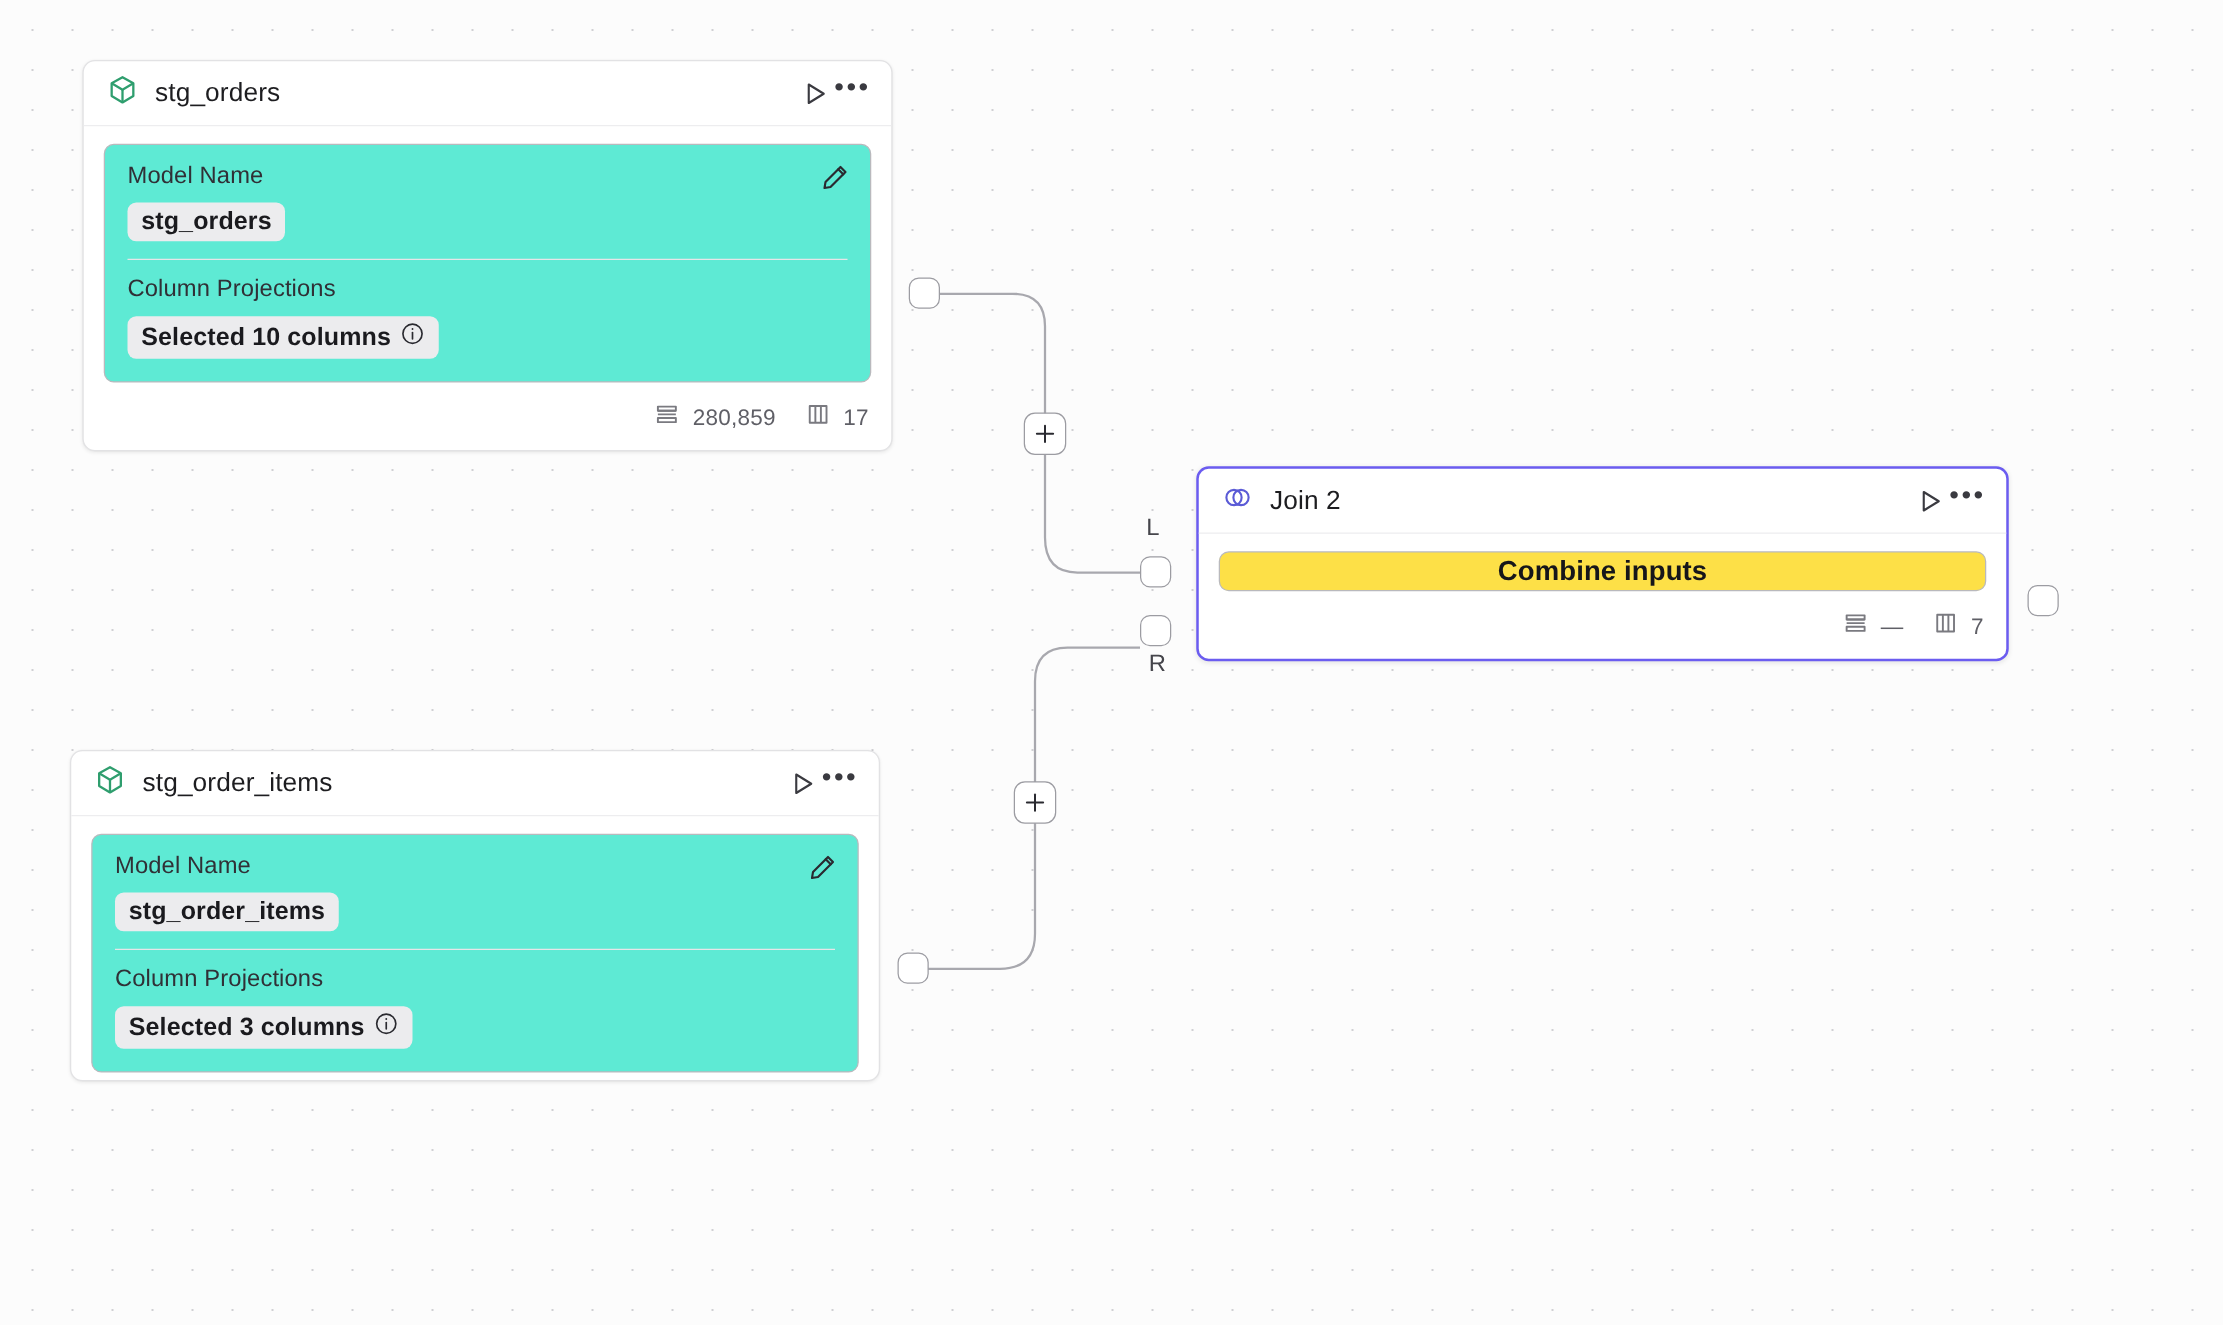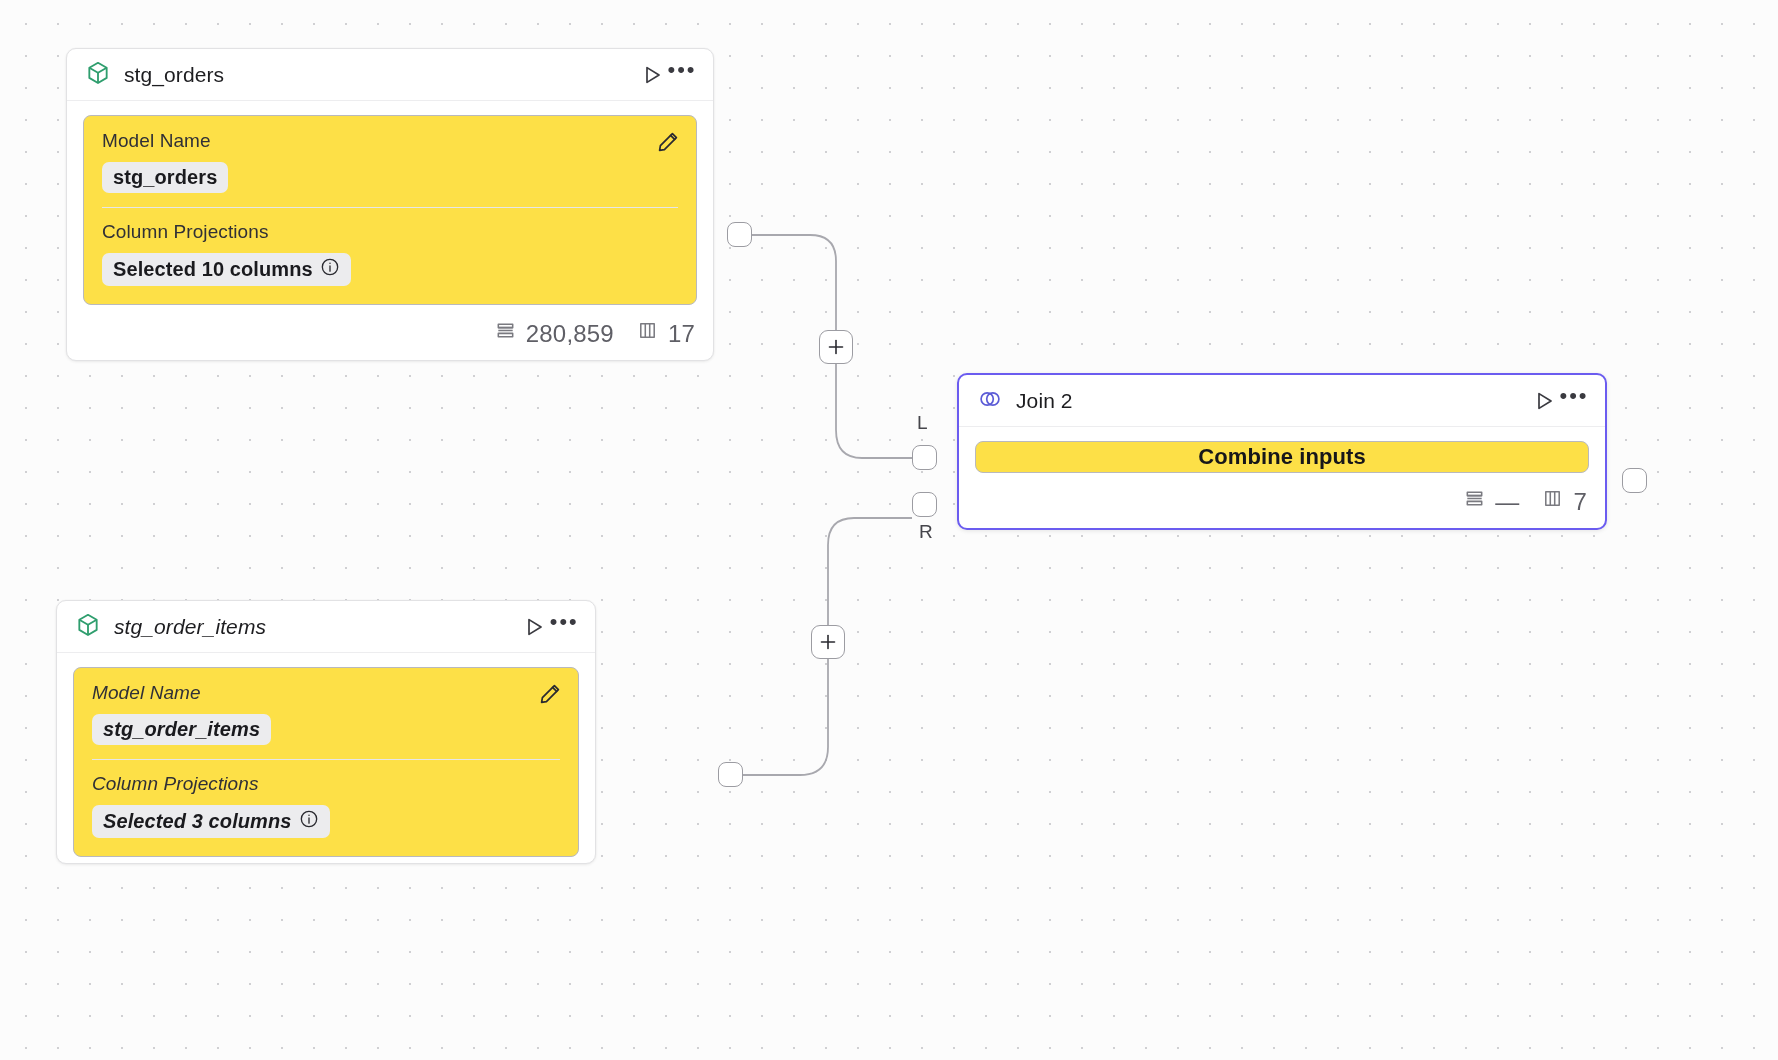--- a/index.html
+++ b/index.html
@@ -83,21 +83,21 @@
     padding-bottom: 10px;
     color: #3a3a40;
   }
 
   .node-body { padding: 14px 16px 6px 16px; }
 
   .inner-card {
     border: 1px solid #b9b9bd;
     border-radius: 8px;
     padding: 14px 18px 18px 18px;
-    background: #fde047;
+    background: #5eead4;
     position: relative;
   }
 
   .field-label {
     font-size: 19px;
     color: #303036;
     margin-bottom: 10px;
     letter-spacing: 0.1px;
   }
 
@@ -131,21 +131,21 @@
     justify-content: center;
     cursor: pointer;
   }
 
   .node-footer {
     display: flex;
     align-items: center;
     justify-content: flex-end;
     gap: 10px;
     padding: 8px 18px 12px 18px;
-    font-size: 24px;
+    font-size: 18px;
     color: #6a6a70;
   }
   .stat {
     display: inline-flex;
     align-items: center;
     gap: 9px;
   }
   .stat-val { color: #5f5f66; letter-spacing: 0.2px; }
   .stat + .stat { margin-left: 12px; }
 
@@ -279,21 +279,21 @@
 
   <div class="port" style="left:727px; top:222px;"></div>
 
   <div class="plus-btn" style="left:819px; top:330px;">
     <svg width="18" height="18" viewBox="0 0 18 18" fill="none" stroke="#2a2a30" stroke-width="1.6" stroke-linecap="round">
       <path d="M9 2.5 9 15.5"></path>
         <path d="M2.5 9 15.5 9"></path>
     </svg>
   </div>
 
-  <div class="node" style="left:56px; top:600px; width:540px;font-style:italic;">
+  <div class="node" style="left:56px; top:600px; width:648px;">
     <div class="node-header">
       <span>
         <svg width="26" height="26" viewBox="0 0 24 24" fill="none" stroke="#2f9e6e" stroke-width="1.7" stroke-linejoin="round">
           <path d="M12 2.6 20 7.1 20 16.5 12 21.2 4 16.5 4 7.1 Z"></path>
           <path d="M4 7.1 12 11.8 20 7.1"></path>
           <path d="M12 11.8 12 21.2"></path>
         </svg>
       </span>
       <span class="node-title">stg_order_items</span>
       <span class="header-spacer"></span>

